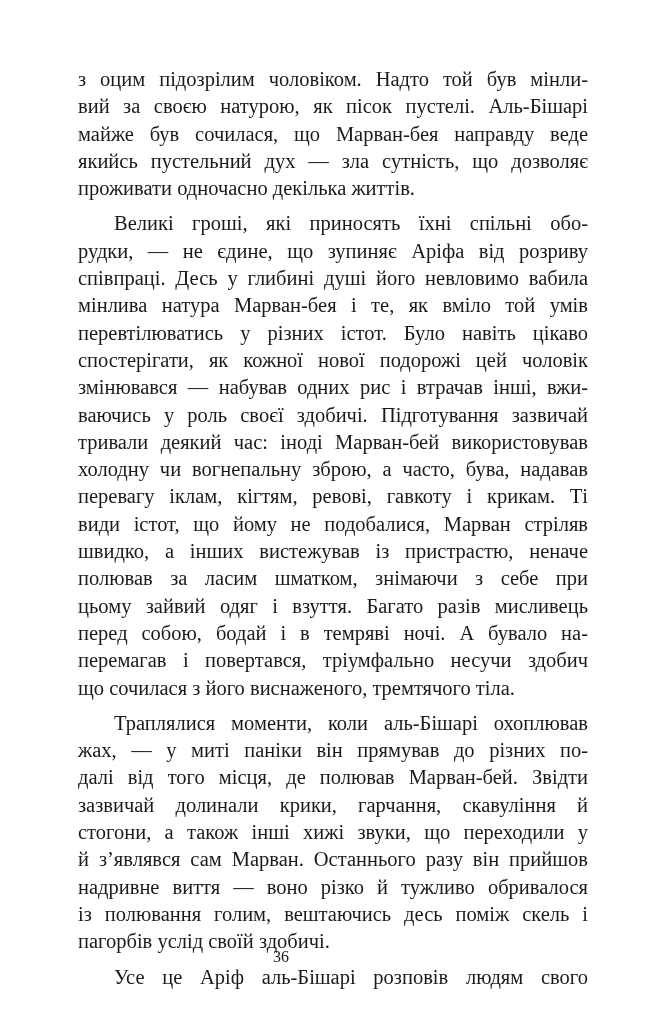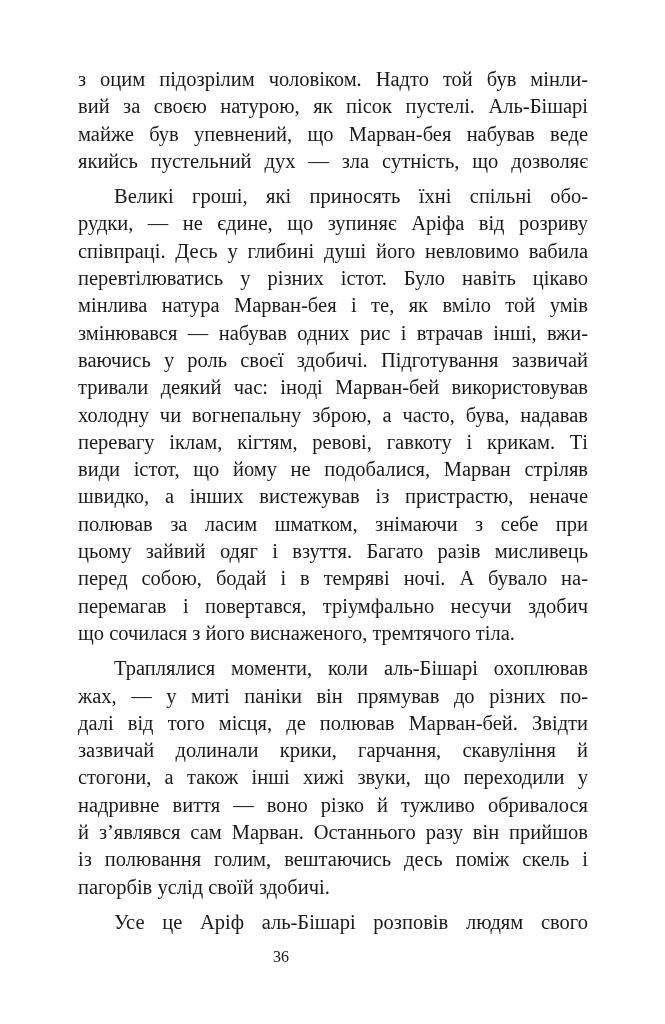--- a/index.html
+++ b/index.html
@@ -50,52 +50,54 @@
     }
   </style>
 </head>
 <body>
 
 <div class="page-text">
 
   <p class="para">
     <span class="line">з оцим підозрілим чоловіком. Надто той був мінли-</span>
     <span class="line">вий за своєю натурою, як пісок пустелі. Аль-Бішарі</span>
-    <span class="line">майже був упевнений, що Марван-бея набував веде</span>
+    <span class="line">майже був сочилася, що Марван-бея направду веде</span>
     <span class="line">якийсь пустельний дух — зла сутність, що дозволяє</span>
+    <span class="line last">проживати одночасно декілька життів.</span>
   </p>
 
   <p class="para">
     <span class="line" style="padding-left: 36px; width: 474px;">Великі гроші, які приносять їхні спільні обо-</span>
     <span class="line">рудки, — не єдине, що зупиняє Аріфа від розриву</span>
     <span class="line">співпраці. Десь у глибині душі його невловимо вабила</span>
+    <span class="line">мінлива натура Марван-бея і те, як вміло той умів</span>
     <span class="line">перевтілюватись у різних істот. Було навіть цікаво</span>
-    <span class="line">мінлива натура Марван-бея і те, як вміло той умів</span>
+    <span class="line">спостерігати, як кожної нової подорожі цей чоловік</span>
     <span class="line">змінювався — набував одних рис і втрачав інші, вжи-</span>
     <span class="line">ваючись у роль своєї здобичі. Підготування зазвичай</span>
     <span class="line">тривали деякий час: іноді Марван-бей використовував</span>
     <span class="line">холодну чи вогнепальну зброю, а часто, бува, надавав</span>
     <span class="line">перевагу іклам, кігтям, ревові, гавкоту і крикам. Ті</span>
     <span class="line">види істот, що йому не подобалися, Марван стріляв</span>
     <span class="line">швидко, а інших вистежував із пристрастю, неначе</span>
     <span class="line">полював за ласим шматком, знімаючи з себе при</span>
     <span class="line">цьому зайвий одяг і взуття. Багато разів мисливець</span>
     <span class="line">перед собою, бодай і в темряві ночі. А бувало на-</span>
     <span class="line">перемагав і повертався, тріумфально несучи здобич</span>
     <span class="line last">що сочилася з його виснаженого, тремтячого тіла.</span>
   </p>
 
   <p class="para">
     <span class="line" style="padding-left: 36px; width: 474px;">Траплялися моменти, коли аль-Бішарі охоплював</span>
     <span class="line">жах, — у миті паніки він прямував до різних по-</span>
     <span class="line">далі від того місця, де полював Марван-бей. Звідти</span>
     <span class="line">зазвичай долинали крики, гарчання, скавуління й</span>
     <span class="line">стогони, а також інші хижі звуки, що переходили у</span>
+    <span class="line">й з’являвся сам Марван. Останнього разу він прийшов</span>
     <span class="line">надривне виття — воно різко й тужливо обривалося</span>
-    <span class="line">й з’являвся сам Марван. Останнього разу він прийшов</span>
     <span class="line">із полювання голим, вештаючись десь поміж скель і</span>
     <span class="line last">пагорбів услід своїй здобичі.</span>
   </p>
 
   <p class="para">
     <span class="line" style="padding-left: 36px; width: 474px;">Усе це Аріф аль-Бішарі розповів людям свого</span>
   </p>
 </div>
 
 <div class="page-number">36</div>

